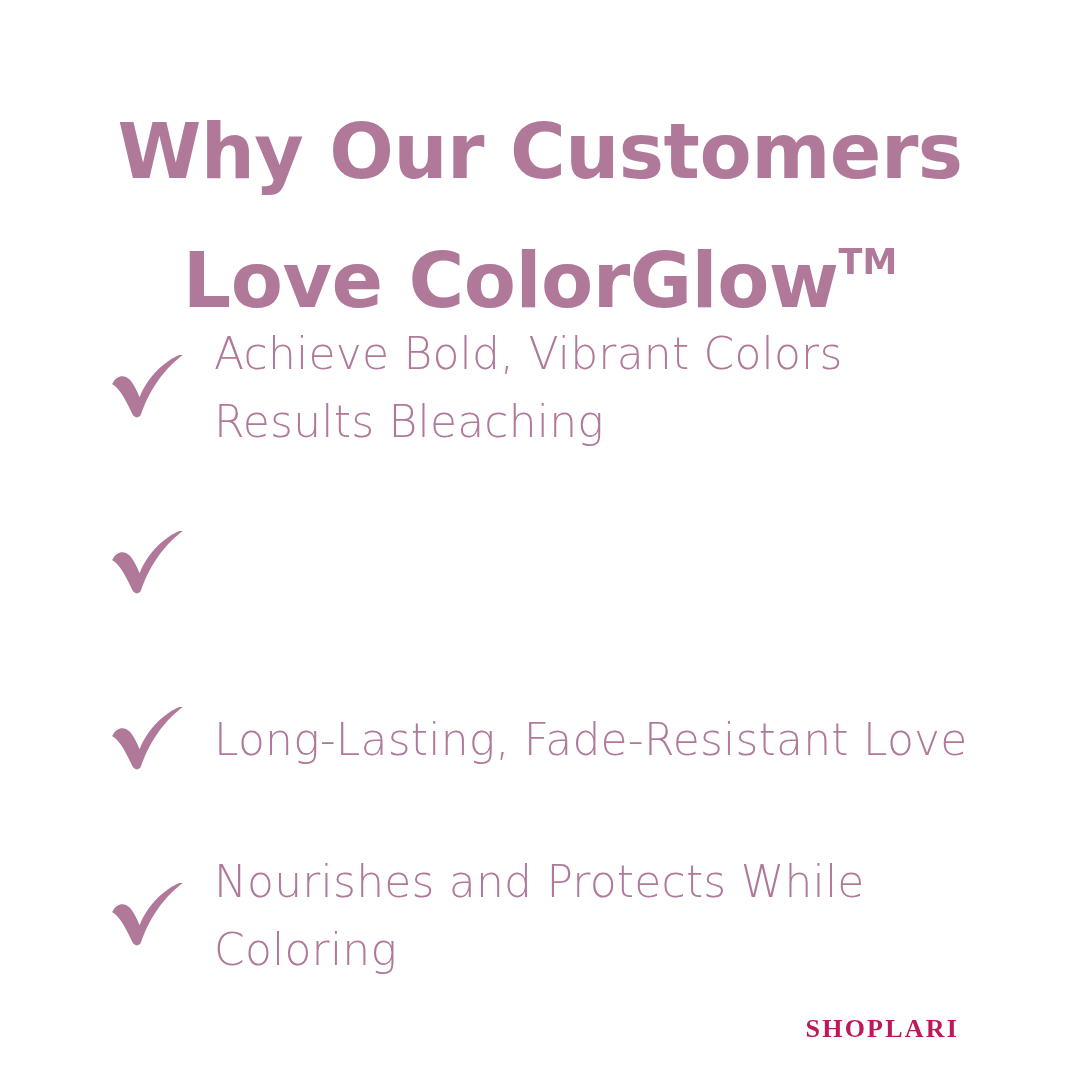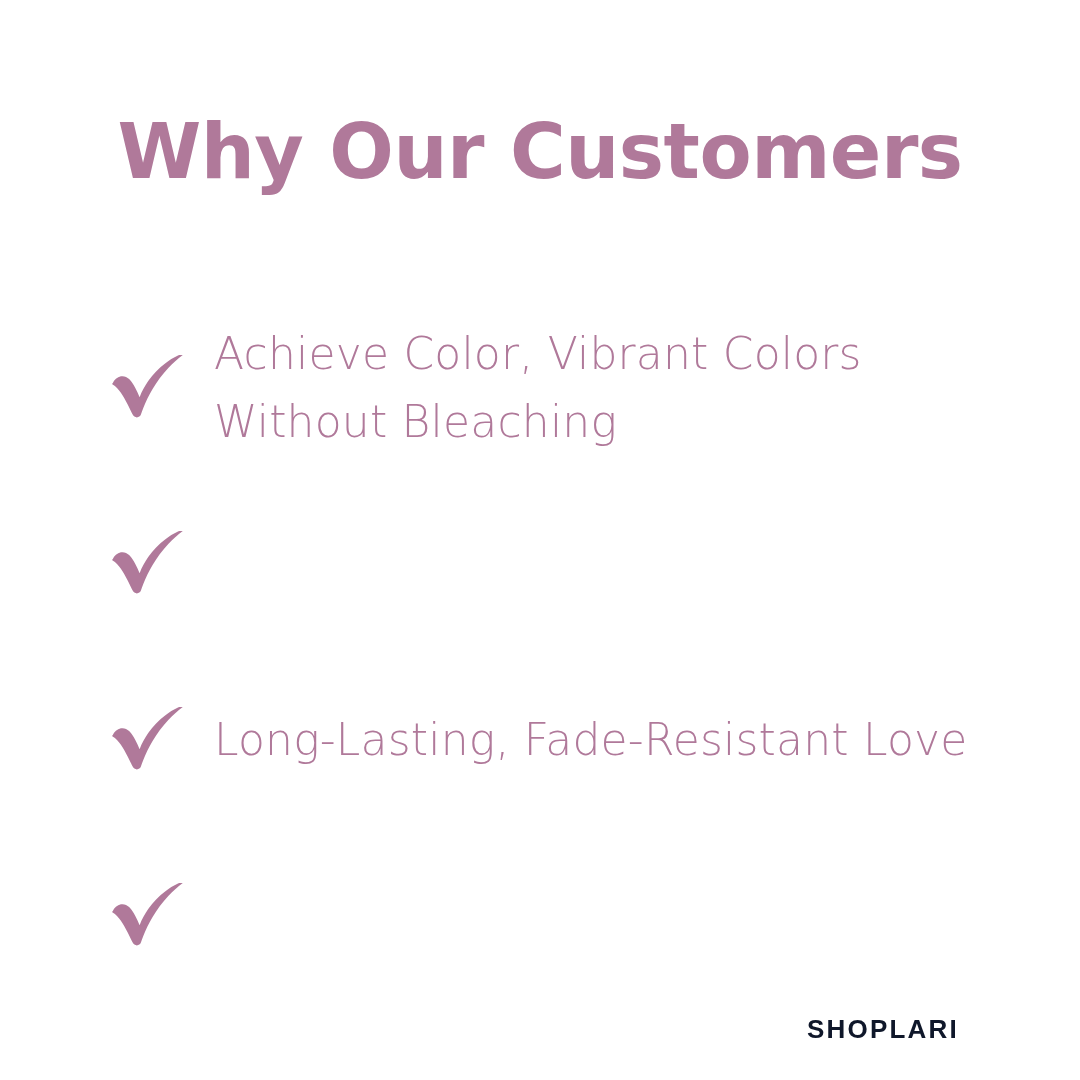--- a/index.html
+++ b/index.html
@@ -87,46 +87,47 @@
     font-size: 44px;
     line-height: 68px;
     letter-spacing: 0.2px;
   }
 
   
   .brand {
     position: absolute;
     right: 26px;
     bottom: 38px;
-    color: #0f172a;
-    font-family: Liberation Sans, sans-serif;
+    color: #be185d;
+    font-family: Liberation Serif, serif;
     font-weight: 700;
     font-size: 26px;
     letter-spacing: 2.2px;
     line-height: 1;
   }
 </style>
 </head>
 <body>
 
 <div class="card">
 
   <h1 class="headline">
     <span class="hl-line">Why Our Customers</span>
+    <span class="hl-line"><span>Love ColorGlow</span><span class="tm">TM</span></span>
   </h1>
 
   <ul class="benefits" style="list-style:none;margin:0;padding:0;">
 
     <li class="benefit-row">
       <span class="check-wrap">
         <svg viewBox="0 0 82 66" xmlns="http://www.w3.org/2000/svg" aria-hidden="true">
           <path d="M3.6 28.4c1.6-3.6 4.6-6.4 8.3-7.1 3.1-0.6 6.0 0.6 8.2 2.7 2.6 2.5 4.5 5.7 6.2 8.9 1.6 3.0 3.0 6.1 4.3 9.3 2.2-5.8 5.2-11.3 8.8-16.4 4.7-6.6 10.3-12.5 16.7-17.4 4.0-3.1 8.3-5.8 12.9-7.9 1.5-0.7 3.1-1.3 4.7-1.8 0.5-0.2 1.1 0.5 0.6 0.9-5.4 4.0-10.4 8.5-15.0 13.4-6.0 6.4-11.2 13.5-15.7 21.0-3.7 6.2-6.9 12.7-9.5 19.4-0.8 2.0-1.5 4.1-2.2 6.2-0.9 2.7-4.3 3.6-6.5 2.0-1.3-1.0-2.0-2.5-2.7-3.9-2.5-5.1-4.9-10.3-7.8-15.2-2.0-3.4-4.2-6.7-6.9-9.5-1.3-1.4-2.8-2.6-4.4-3.5-0.6-0.4-0.4-1.4 0.0-1.1z" fill="#b0799a"></path>
         </svg>
       </span>
-      <span class="benefit-text">Achieve Color, Vibrant Colors Without Bleaching</span>
+      <span class="benefit-text">Achieve Bold, Vibrant Colors Results Bleaching</span>
     </li>
 
     <li class="benefit-row">
       <span class="check-wrap">
         <svg viewBox="0 0 82 66" xmlns="http://www.w3.org/2000/svg" aria-hidden="true">
           <path d="M3.6 28.4c1.6-3.6 4.6-6.4 8.3-7.1 3.1-0.6 6.0 0.6 8.2 2.7 2.6 2.5 4.5 5.7 6.2 8.9 1.6 3.0 3.0 6.1 4.3 9.3 2.2-5.8 5.2-11.3 8.8-16.4 4.7-6.6 10.3-12.5 16.7-17.4 4.0-3.1 8.3-5.8 12.9-7.9 1.5-0.7 3.1-1.3 4.7-1.8 0.5-0.2 1.1 0.5 0.6 0.9-5.4 4.0-10.4 8.5-15.0 13.4-6.0 6.4-11.2 13.5-15.7 21.0-3.7 6.2-6.9 12.7-9.5 19.4-0.8 2.0-1.5 4.1-2.2 6.2-0.9 2.7-4.3 3.6-6.5 2.0-1.3-1.0-2.0-2.5-2.7-3.9-2.5-5.1-4.9-10.3-7.8-15.2-2.0-3.4-4.2-6.7-6.9-9.5-1.3-1.4-2.8-2.6-4.4-3.5-0.6-0.4-0.4-1.4 0.0-1.1z" fill="#b0799a"></path>
         </svg>
       </span>
     </li>
 
@@ -138,19 +139,20 @@
       </span>
       <span class="benefit-text">Long-Lasting, Fade-Resistant Love</span>
     </li>
 
     <li class="benefit-row">
       <span class="check-wrap">
         <svg viewBox="0 0 82 66" xmlns="http://www.w3.org/2000/svg" aria-hidden="true">
           <path d="M3.6 28.4c1.6-3.6 4.6-6.4 8.3-7.1 3.1-0.6 6.0 0.6 8.2 2.7 2.6 2.5 4.5 5.7 6.2 8.9 1.6 3.0 3.0 6.1 4.3 9.3 2.2-5.8 5.2-11.3 8.8-16.4 4.7-6.6 10.3-12.5 16.7-17.4 4.0-3.1 8.3-5.8 12.9-7.9 1.5-0.7 3.1-1.3 4.7-1.8 0.5-0.2 1.1 0.5 0.6 0.9-5.4 4.0-10.4 8.5-15.0 13.4-6.0 6.4-11.2 13.5-15.7 21.0-3.7 6.2-6.9 12.7-9.5 19.4-0.8 2.0-1.5 4.1-2.2 6.2-0.9 2.7-4.3 3.6-6.5 2.0-1.3-1.0-2.0-2.5-2.7-3.9-2.5-5.1-4.9-10.3-7.8-15.2-2.0-3.4-4.2-6.7-6.9-9.5-1.3-1.4-2.8-2.6-4.4-3.5-0.6-0.4-0.4-1.4 0.0-1.1z" fill="#b0799a"></path>
         </svg>
       </span>
+      <span class="benefit-text">Nourishes and Protects While Coloring</span>
     </li>
 
   </ul>
 
   <div class="brand">SHOPLARI</div>
 
 </div>
 
 </body></html>

